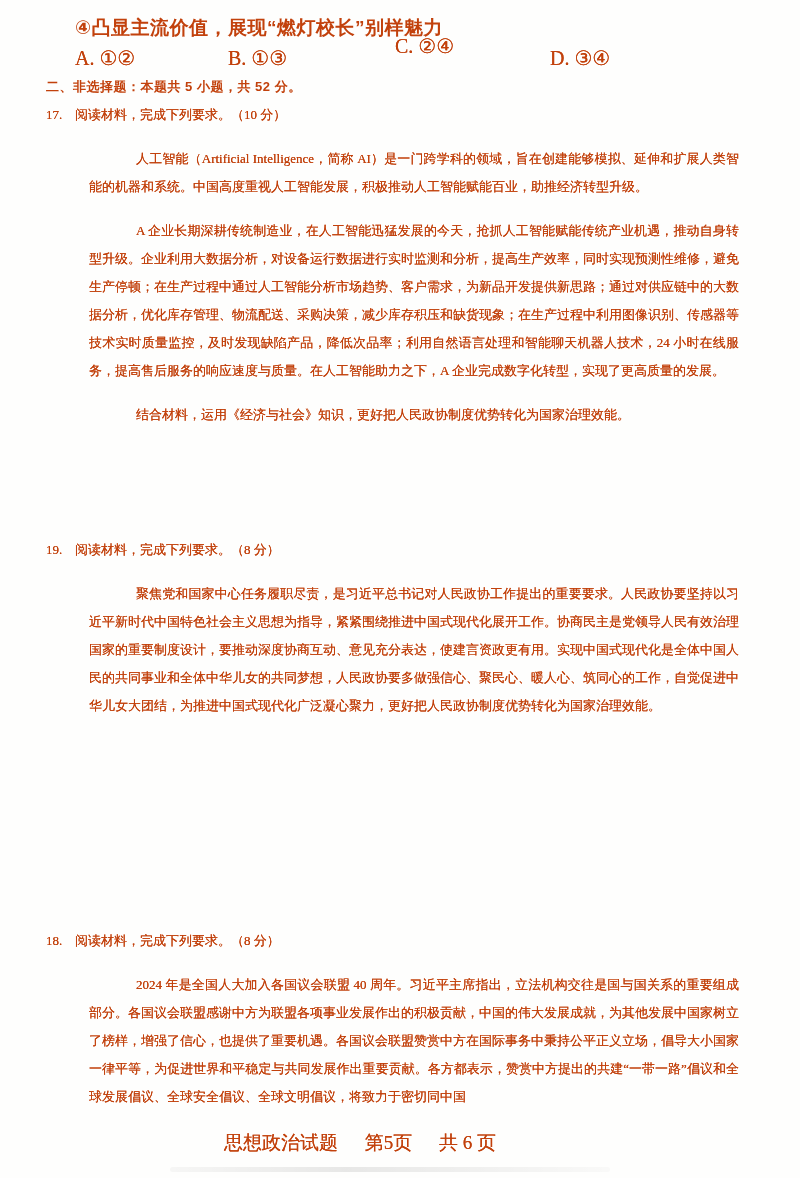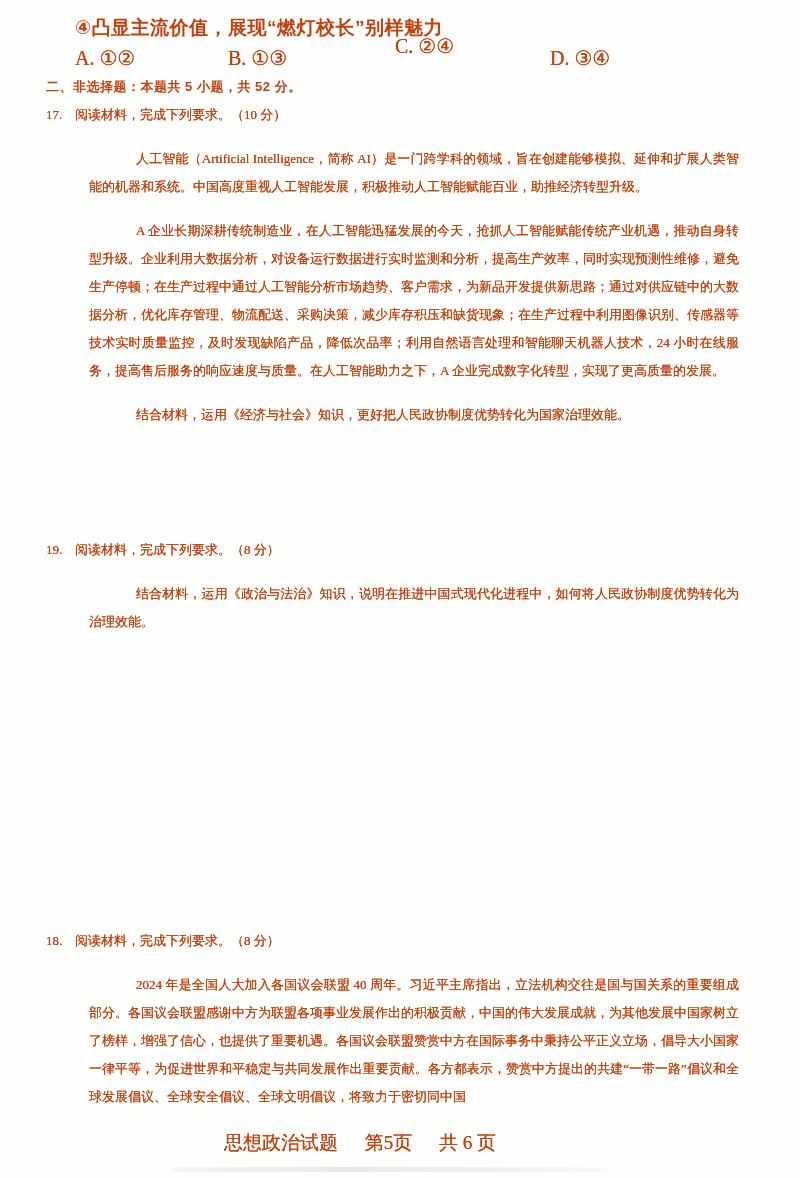--- a/index.html
+++ b/index.html
@@ -124,21 +124,21 @@
       <p class="para">A 企业长期深耕传统制造业，在人工智能迅猛发展的今天，抢抓人工智能赋能传统产业机遇，推动自身转型升级。企业利用大数据分析，对设备运行数据进行实时监测和分析，提高生产效率，同时实现预测性维修，避免生产停顿；在生产过程中通过人工智能分析市场趋势、客户需求，为新品开发提供新思路；通过对供应链中的大数据分析，优化库存管理、物流配送、采购决策，减少库存积压和缺货现象；在生产过程中利用图像识别、传感器等技术实时质量监控，及时发现缺陷产品，降低次品率；利用自然语言处理和智能聊天机器人技术，24 小时在线服务，提高售后服务的响应速度与质量。在人工智能助力之下，A 企业完成数字化转型，实现了更高质量的发展。</p>
       <p class="para">结合材料，运用《经济与社会》知识，更好把人民政协制度优势转化为国家治理效能。</p>
     </div>
   </section>
 
   <section class="question q18">
     <div class="q-head">
       <span class="q-num">19.</span><span>阅读材料，完成下列要求。（8 分）</span>
     </div>
     <div class="q-body">
-      <p class="para">结合材料，运用《政治与法治》知识，说明在推进中国式现代化进程中，如何将人民政协制度优势转化为治理效能。</p>
+      <p class="para">聚焦党和国家中心任务履职尽责，是习近平总书记对人民政协工作提出的重要要求。人民政协要坚持以习近平新时代中国特色社会主义思想为指导，紧紧围绕推进中国式现代化展开工作。协商民主是党领导人民有效治理国家的重要制度设计，要推动深度协商互动、意见充分表达，使建言资政更有用。实现中国式现代化是全体中国人民的共同事业和全体中华儿女的共同梦想，人民政协要多做强信心、聚民心、暖人心、筑同心的工作，自觉促进中华儿女大团结，为推进中国式现代化广泛凝心聚力，更好把人民政协制度优势转化为国家治理效能。</p>
     </div>
   </section>
 
   <section class="question q19">
     <div class="q-head">
       <span class="q-num">18.</span><span>阅读材料，完成下列要求。（8 分）</span>
     </div>
     <div class="q-body">
       <p class="para">2024 年是全国人大加入各国议会联盟 40 周年。习近平主席指出，立法机构交往是国与国关系的重要组成部分。各国议会联盟感谢中方为联盟各项事业发展作出的积极贡献，中国的伟大发展成就，为其他发展中国家树立了榜样，增强了信心，也提供了重要机遇。各国议会联盟赞赏中方在国际事务中秉持公平正义立场，倡导大小国家一律平等，为促进世界和平稳定与共同发展作出重要贡献。各方都表示，赞赏中方提出的共建“一带一路”倡议和全球发展倡议、全球安全倡议、全球文明倡议，将致力于密切同中国</p>
     </div>

